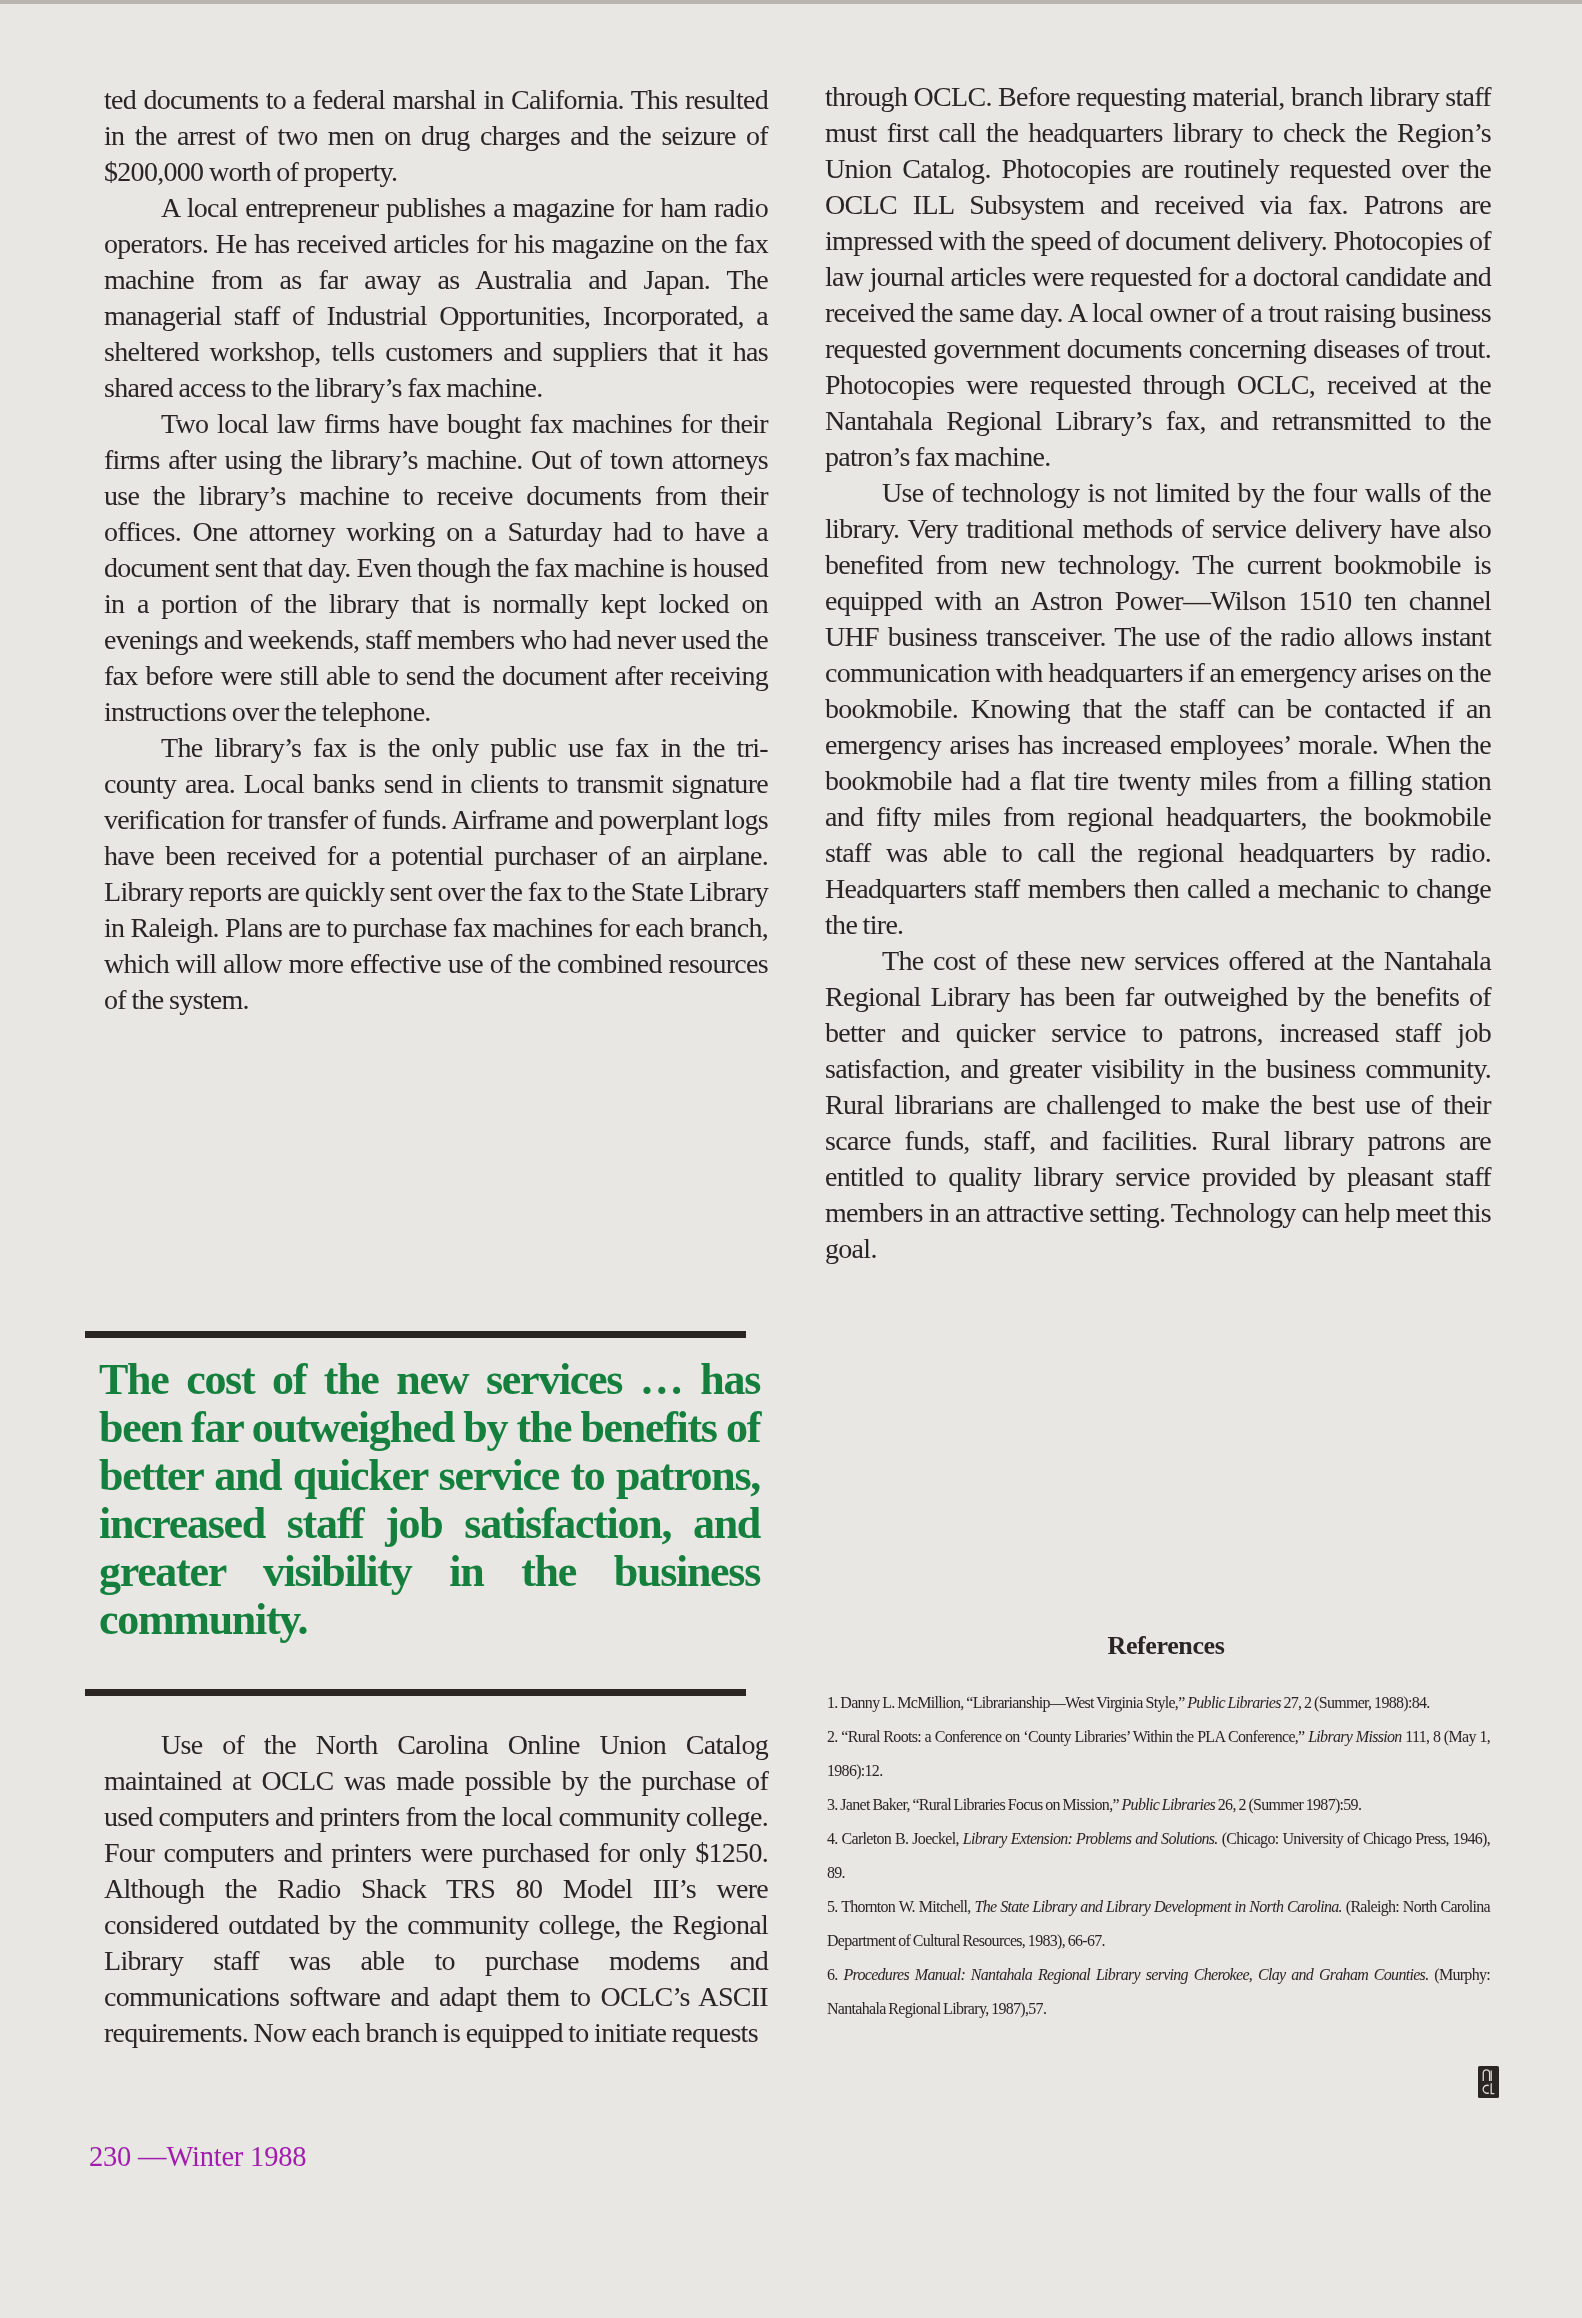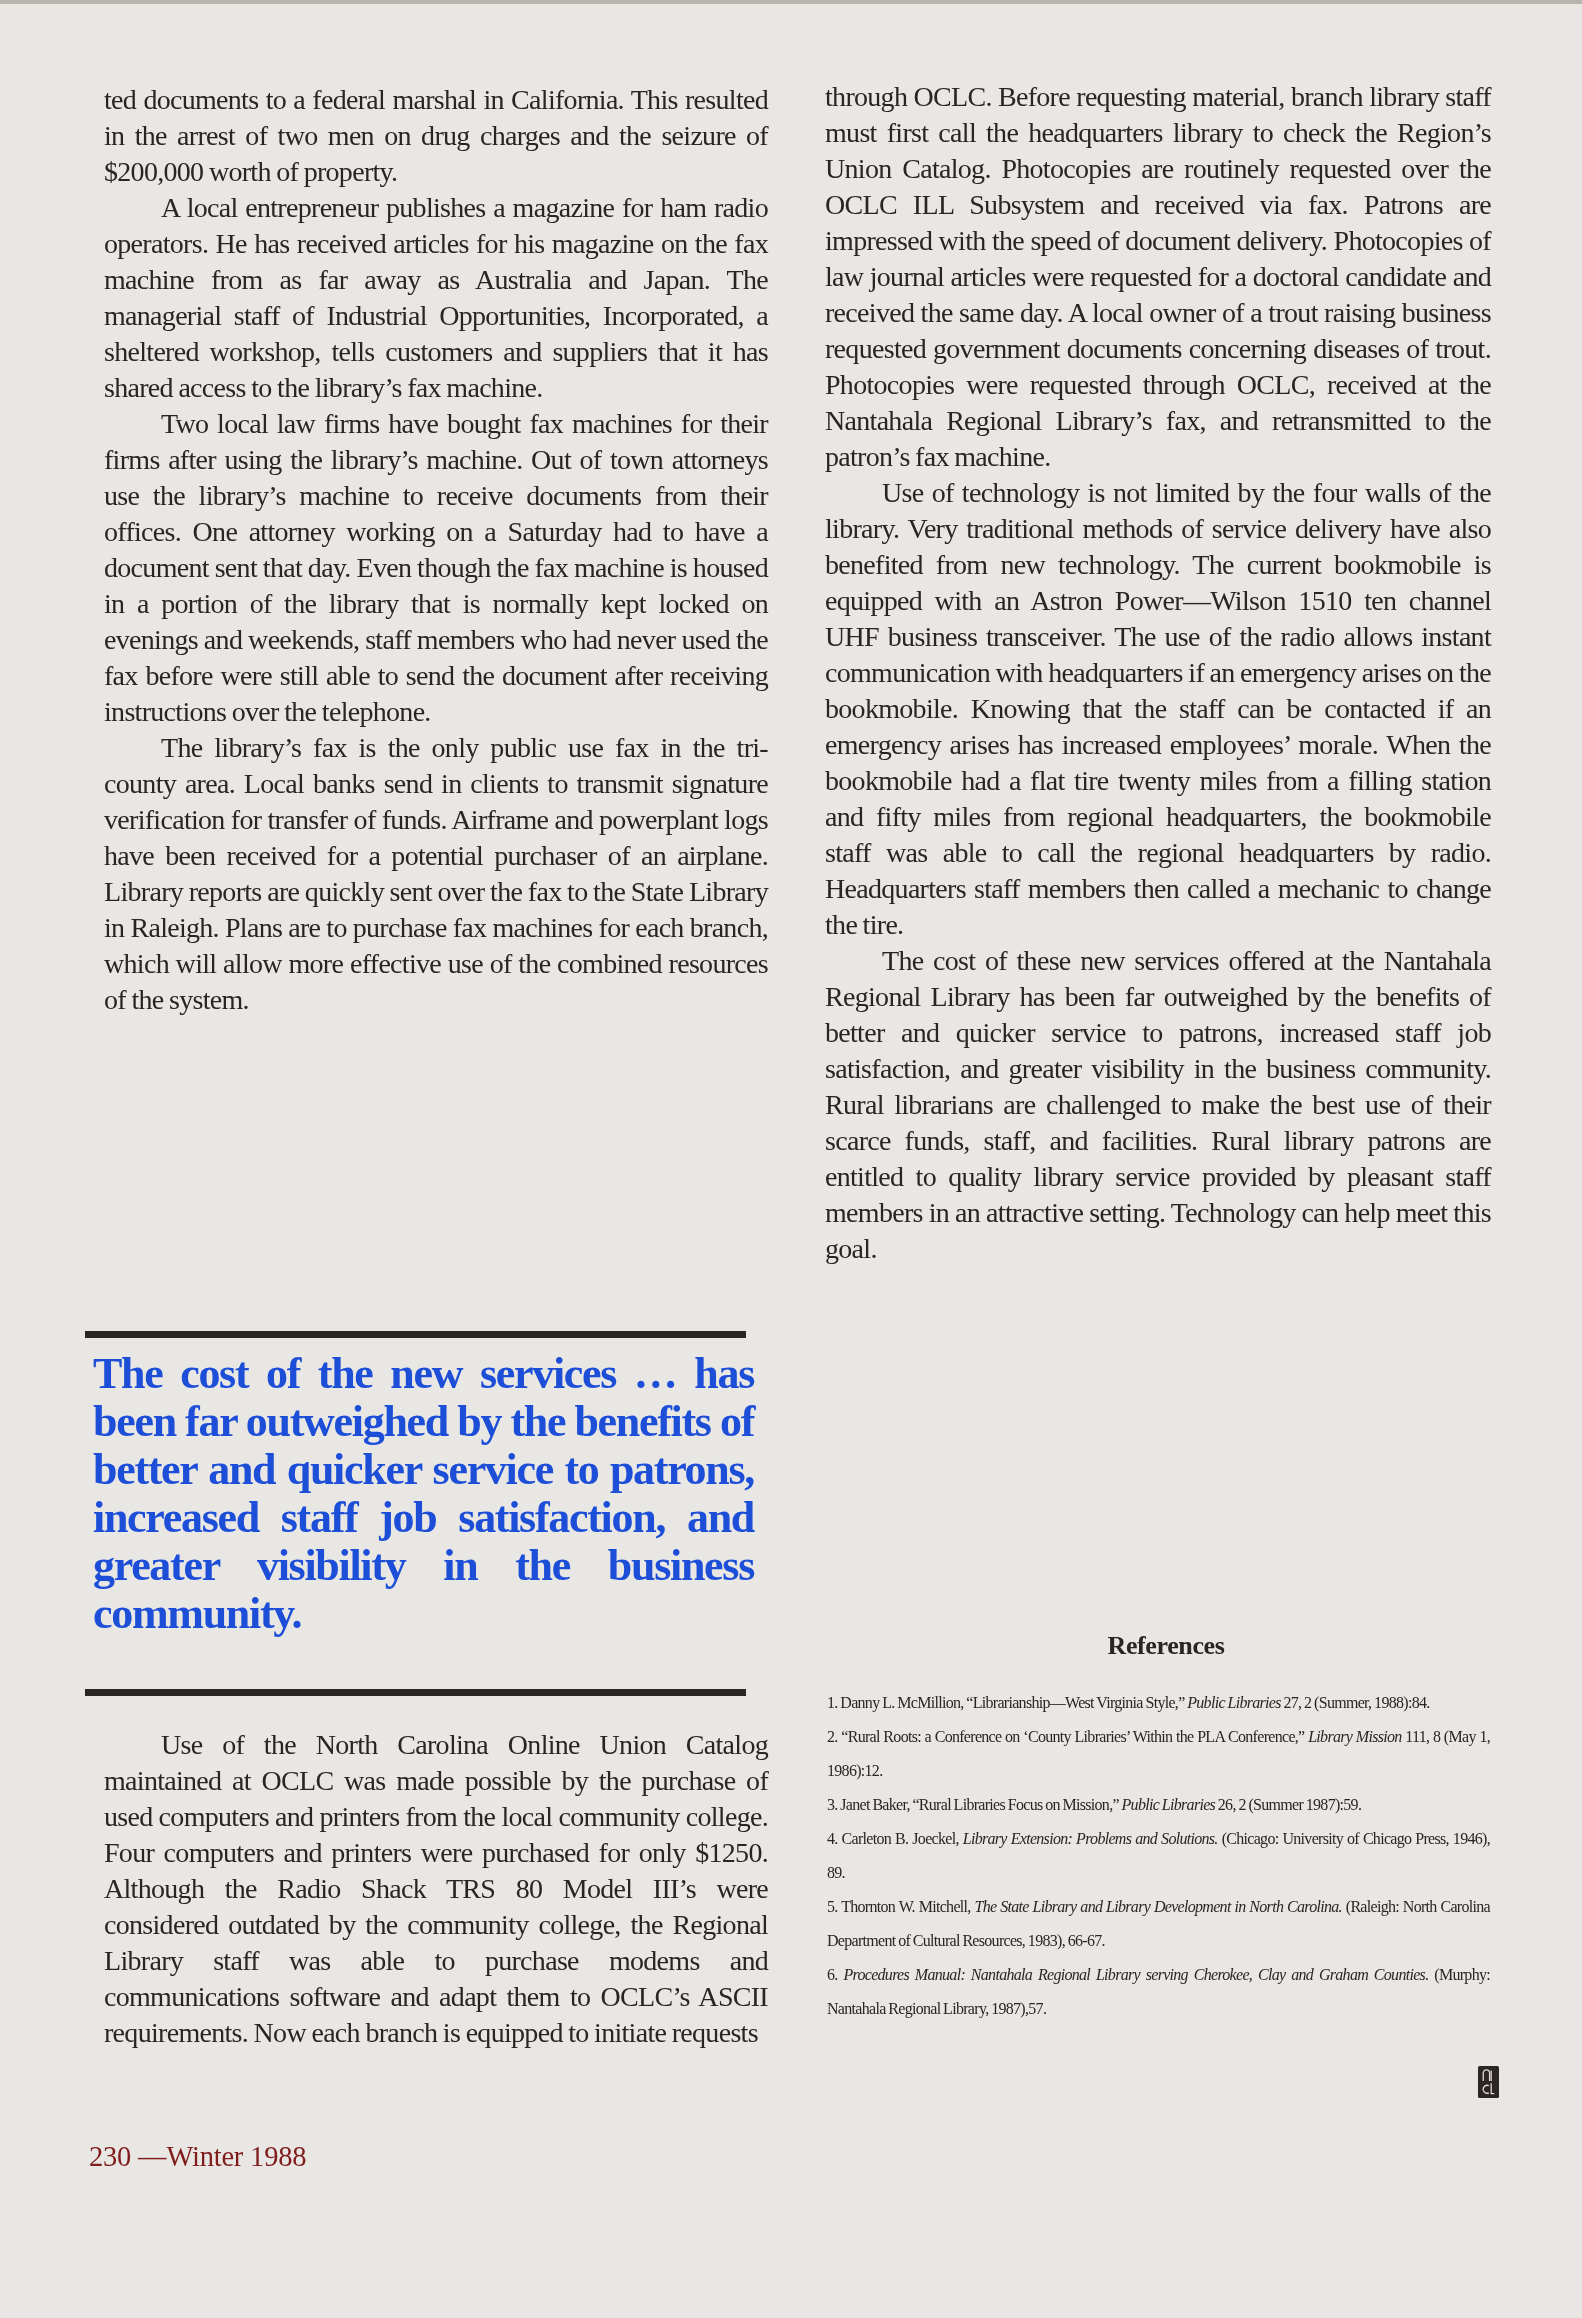--- a/index.html
+++ b/index.html
@@ -28,41 +28,41 @@
   .rule { position: absolute; left: 85px; width: 661px; height: 7.1px; background: #2b2523; }
   .rule1 { top: 1331px; }
   .rule2 { top: 1689px; }
   .pull-quote {
     position: absolute; left: 85px; width: 661px; top: 1342px;
     font-family: "Liberation Serif", "DejaVu Serif", serif;
     font-weight: bold;
     font-size: 44px; line-height: 48px;
     letter-spacing: -1.3px; word-spacing: -1.6px;
     text-align: justify;
-    color: #1d4ed8;
-    margin: 8px;
+    color: #15803d;
+    margin: 14px;
   }
   .sec2 { top: 1727px; }
   .sec-right { top: 79px; }
   .ref-heading {
     position: absolute; left: 825px; width: 666px; top: 1623px;
     text-align: center; font-weight: bold; font-size: 26px; letter-spacing: -0.4px;
     margin: 8px;
   }
   .refs {
     position: absolute; left: 827px; width: 663px; top: 1686px;
     font-size: 16px; line-height: 34px; letter-spacing: -0.7px; word-spacing: -0.6px;
     text-align: justify;
     margin: 0; padding: 0; list-style: none;
   }
   .refs li { margin: 0; }
   .refs i { font-style: italic; }
   .footer {
     position: absolute; left: 89px; top: 2141px;
-    font-size: 28.5px; letter-spacing: -0.2px; color: #7f1d1d;
+    font-size: 28.5px; letter-spacing: -0.2px; color: #a21caf;
   }
   .end-mark {
     position: absolute; left: 1478px; top: 2066px; width: 20.6px; height: 32px;
     background: #2b2523; border-radius: 1.6px;
     display: flex; align-items: center; justify-content: center;
   }
   .end-mark svg { display: block; }
 </style>
 </head>
 <body>

